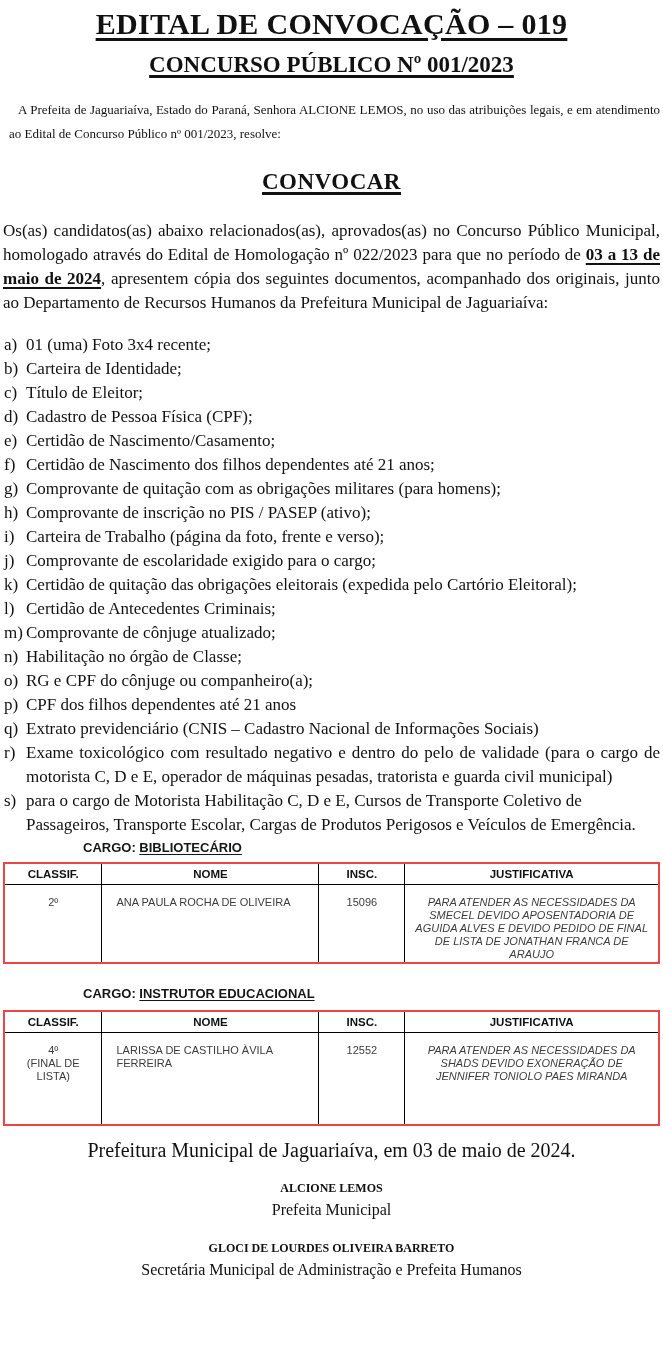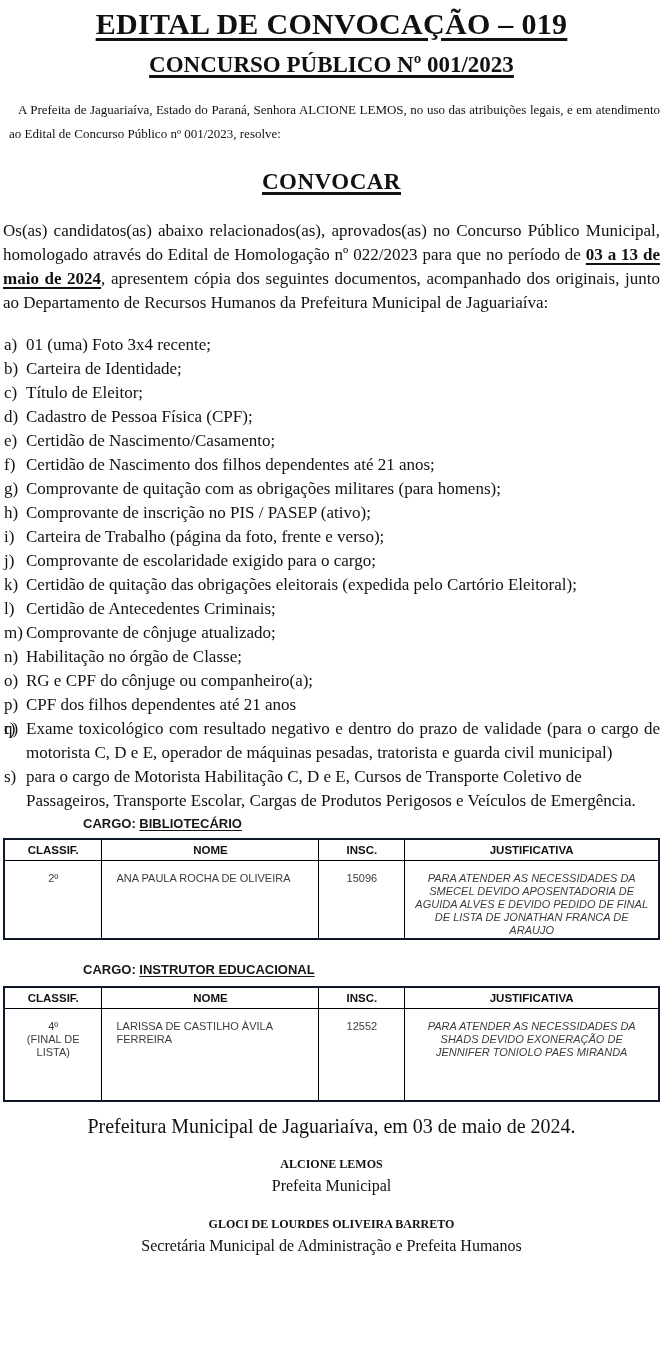--- a/index.html
+++ b/index.html
@@ -101,21 +101,21 @@
   .section-1 .cargo-heading { margin-top: 22px; }
   .cargo-name {
     text-decoration: underline;
     text-underline-offset: 2px;
   }
   table.cargo-table {
     width: 100%;
     margin-top: 7px;
     border-collapse: collapse;
     table-layout: fixed;
-    border: 2px solid #0f172a;
+    border: 2px solid #ef4444;
     font-family: "Liberation Sans", sans-serif;
   }
   .section-1 table.cargo-table { margin-top: 9px; }
   .cargo-table th {
     border: 1px solid #000;
     font-size: 11.5px;
     font-weight: 700;
     height: 18px;
     padding: 1px 2px;
     color: #111;
@@ -217,24 +217,24 @@
       <div class="doc-item">
     <span class="letter">n)</span><span>Habilitação no órgão de Classe;</span>
   </div>
       <div class="doc-item">
     <span class="letter">o)</span><span>RG e CPF do cônjuge ou companheiro(a);</span>
   </div>
       <div class="doc-item">
     <span class="letter">p)</span><span>CPF dos filhos dependentes até 21 anos</span>
   </div>
       <div class="doc-item">
-    <span class="letter">q)</span>
-  </div>
-      <div class="doc-item">
-    <span class="letter">r)</span><span>Exame toxicológico com resultado negativo e dentro do prazo de validade (para o cargo de motorista C, D e E, operador de máquinas pesadas, tratorista e guarda civil municipal)</span>
+    <span class="letter">q)</span><span>Extrato previdenciário (CNIS – Cadastro Nacional de Informações Sociais)</span>
+  </div>
+      <div class="doc-item">
+    <span class="letter">r)</span><span>Exame toxicológico com resultado negativo e dentro do pelo de validade (para o cargo de motorista C, D e E, operador de máquinas pesadas, tratorista e guarda civil municipal)</span>
   </div>
       <div class="doc-item">
     <span class="letter">s)</span><span>para o cargo de Motorista Habilitação C, D e E, Cursos de Transporte Coletivo de Passageiros, Transporte Escolar, Cargas de Produtos Perigosos e Veículos de Emergência.</span>
   </div>
     </div>
 
   <div id="cargo-sections">
       <div class="cargo-section section-0">
     <div class="cargo-heading">
       <span>CARGO:</span>

